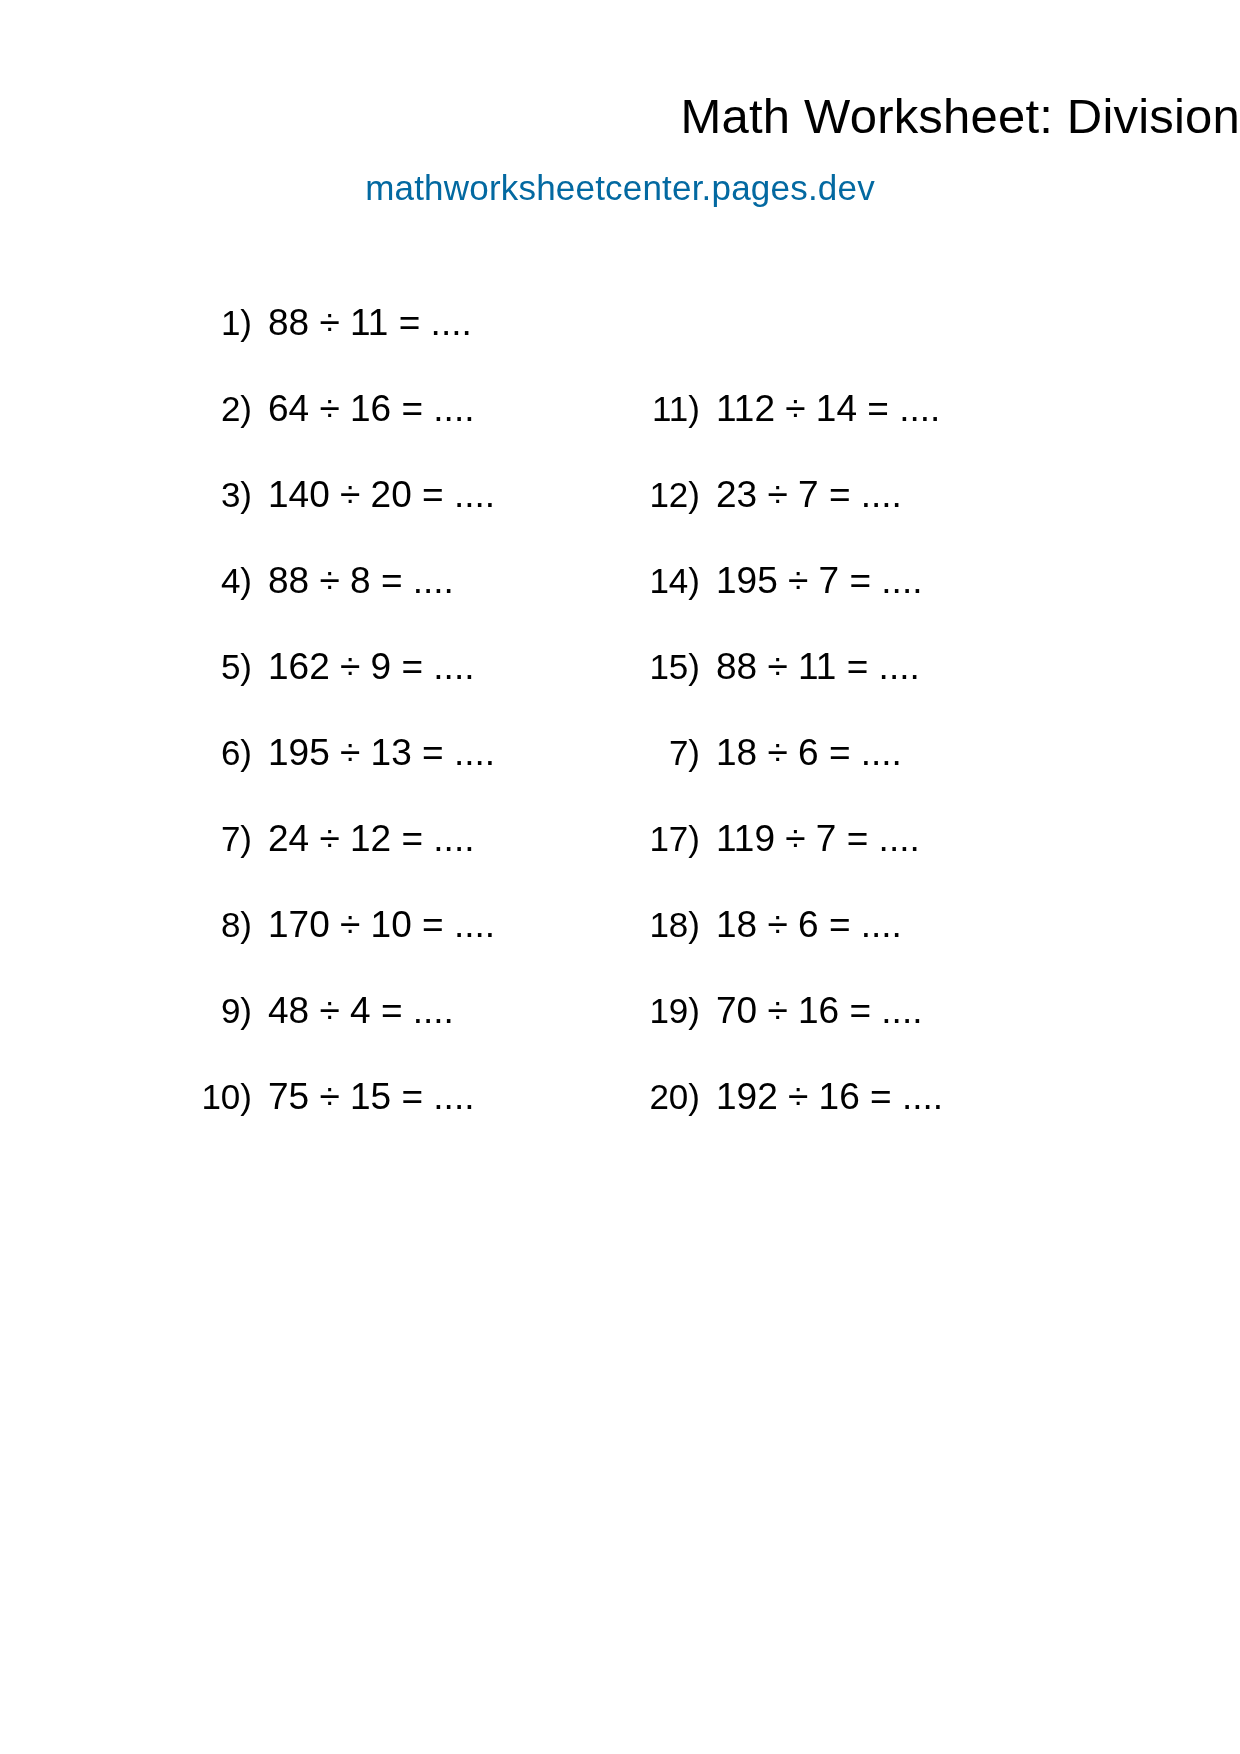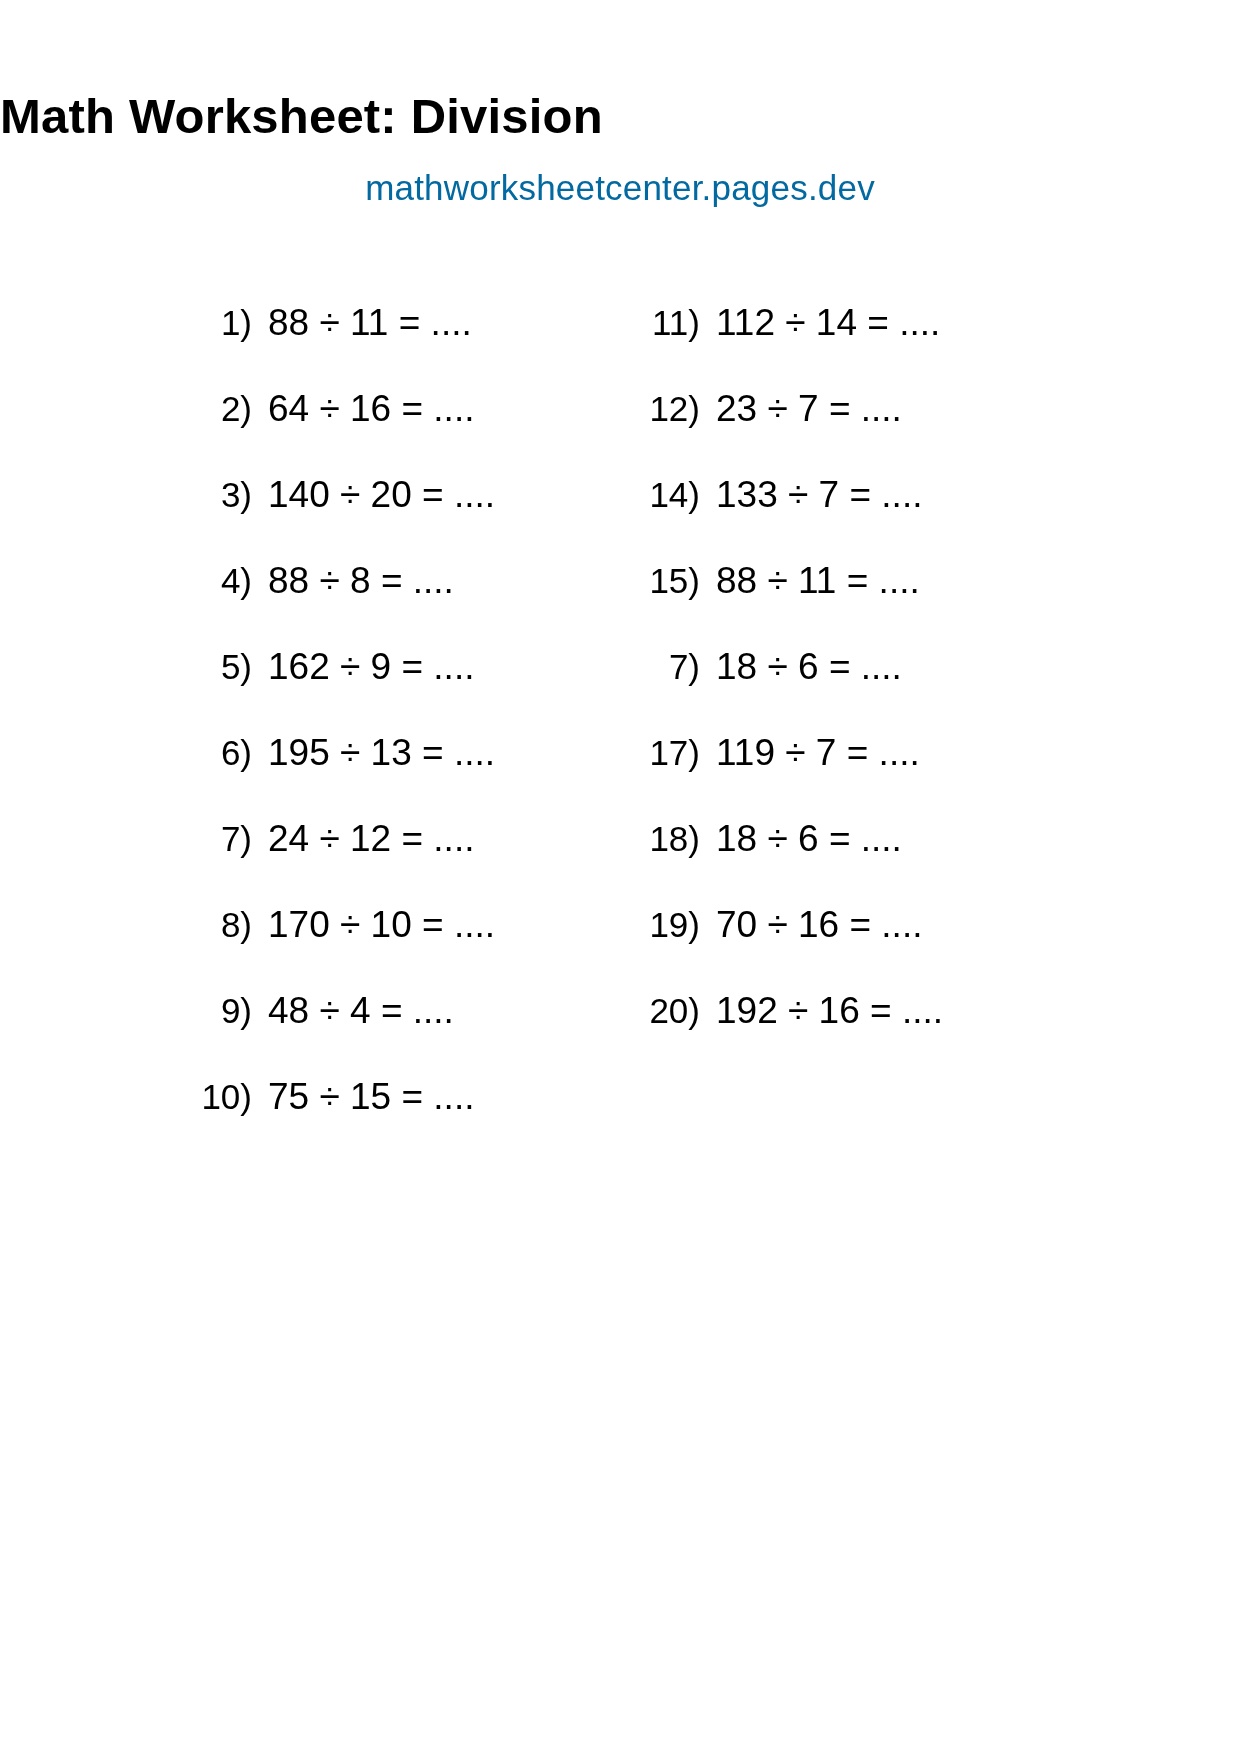--- a/index.html
+++ b/index.html
@@ -15,23 +15,23 @@
     position: relative;
     overflow: hidden;
   }
   .page {
     width: 1240px;
     height: 1754px;
     position: relative;
     box-sizing: border-box;
   }
   .title {
-    text-align: left;
+    text-align: right;
     font-size: 49px;
-    font-weight: bold;
+    font-weight: normal;
     color: #000000;
     margin: 0;
     padding-top: 88px;
     letter-spacing: 0.2px;
   }
   .subtitle {
     text-align: center;
     font-size: 35px;
     color: #0369a1;
     margin: 0;
@@ -48,20 +48,21 @@
   }
   .col {
     display: flex;
     flex-direction: column;
   }
   .col-left {
     width: 448px;
   }
   .col-right {
     width: 448px;
+    justify-content: flex-end;
   }
   .prob {
     display: flex;
     flex-direction: row;
     align-items: baseline;
     height: 86px;
     font-size: 35px;
     line-height: 86px;
     white-space: nowrap;
   }
@@ -133,21 +134,21 @@
       <div class="prob">
         <span class="num">11)</span>
         <span class="expr">112 ÷ 14 = ....</span>
       </div>
       <div class="prob">
         <span class="num">12)</span>
         <span class="expr">23 ÷ 7 = ....</span>
       </div>
       <div class="prob">
         <span class="num">14)</span>
-        <span class="expr">133 ÷ 7 = ....</span>
+        <span class="expr">195 ÷ 7 = ....</span>
       </div>
       <div class="prob">
         <span class="num">15)</span>
         <span class="expr">88 ÷ 11 = ....</span>
       </div>
       <div class="prob">
         <span class="num">7)</span>
         <span class="expr">18 ÷ 6 = ....</span>
       </div>
       <div class="prob">

